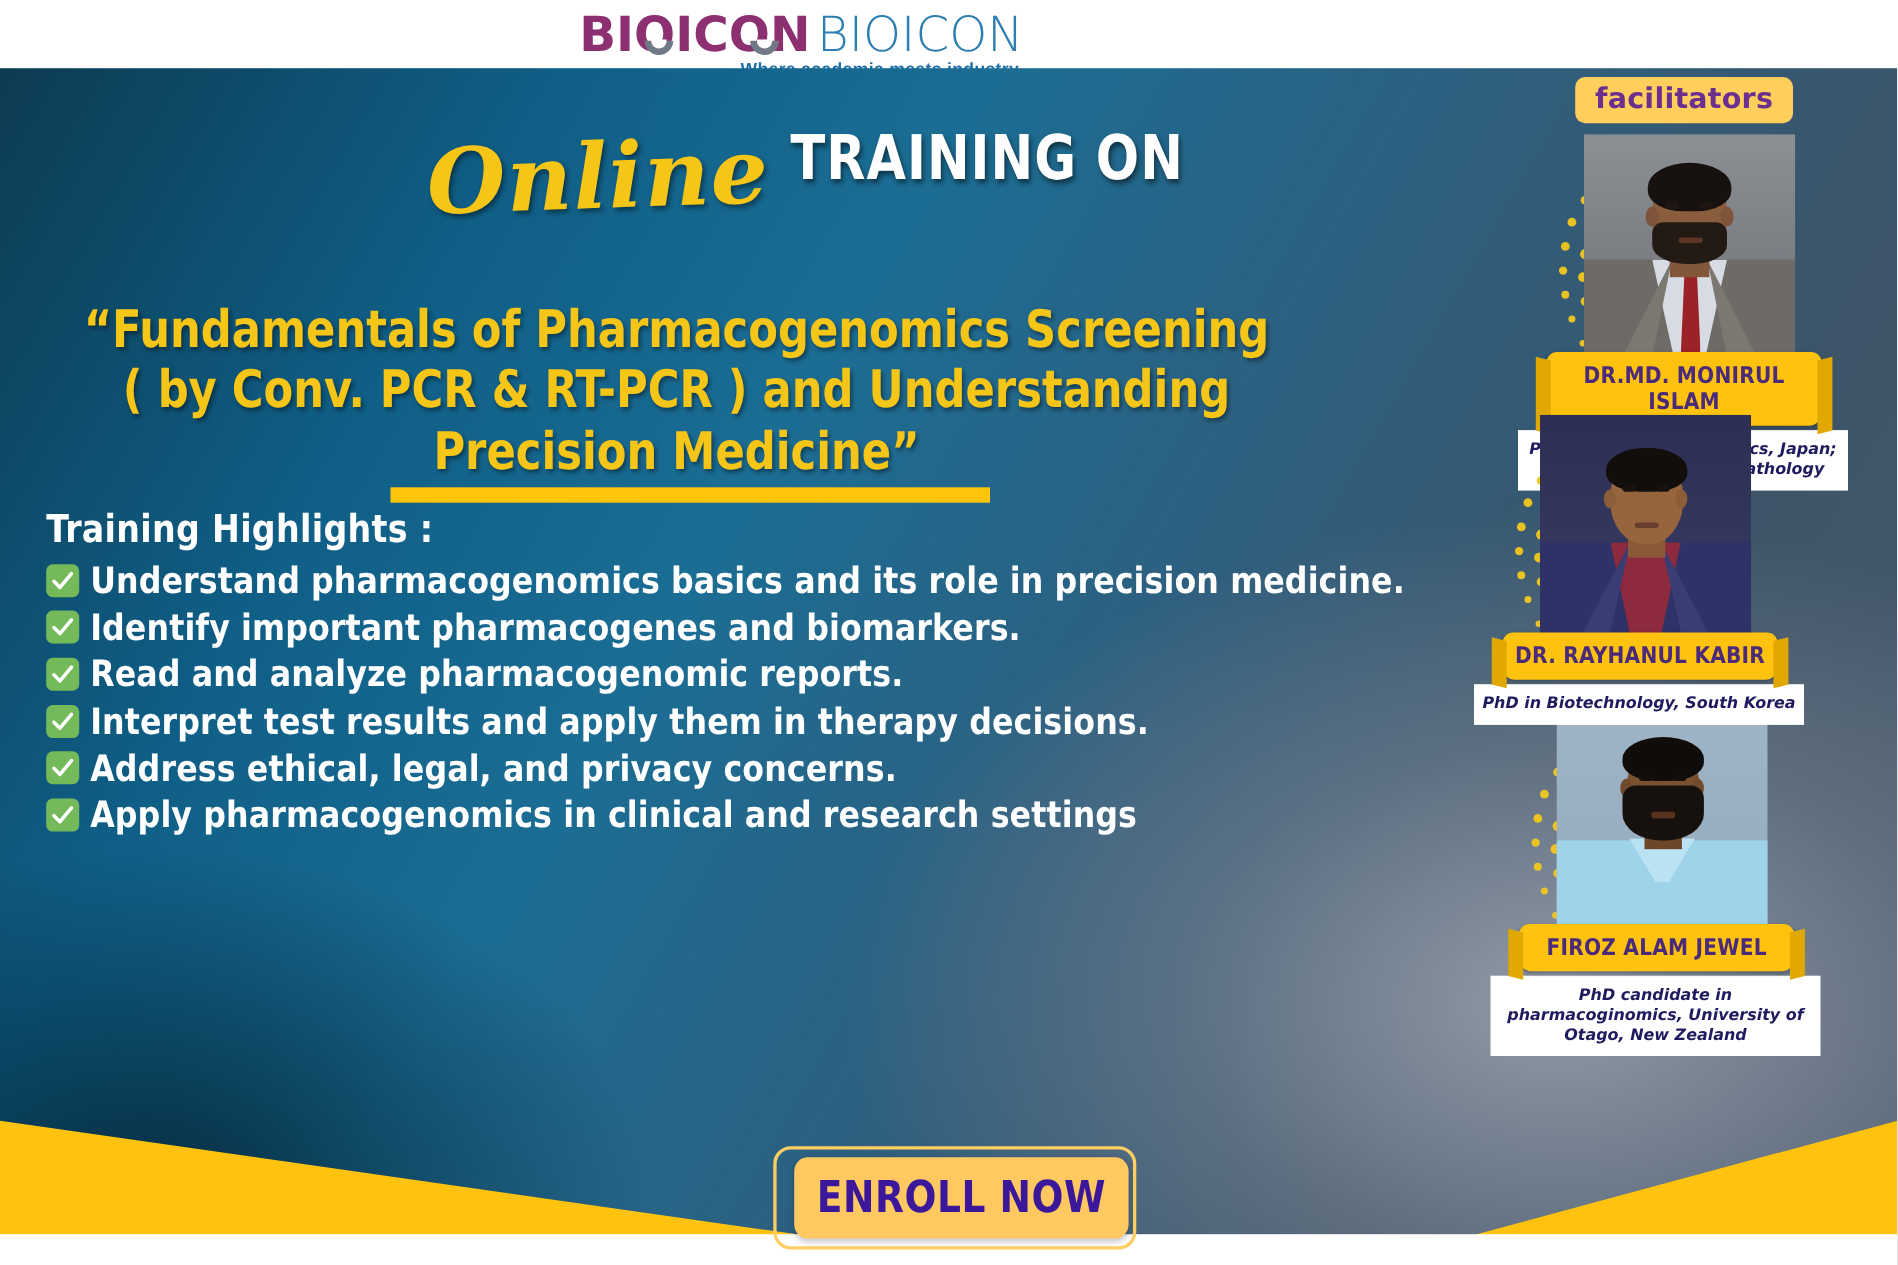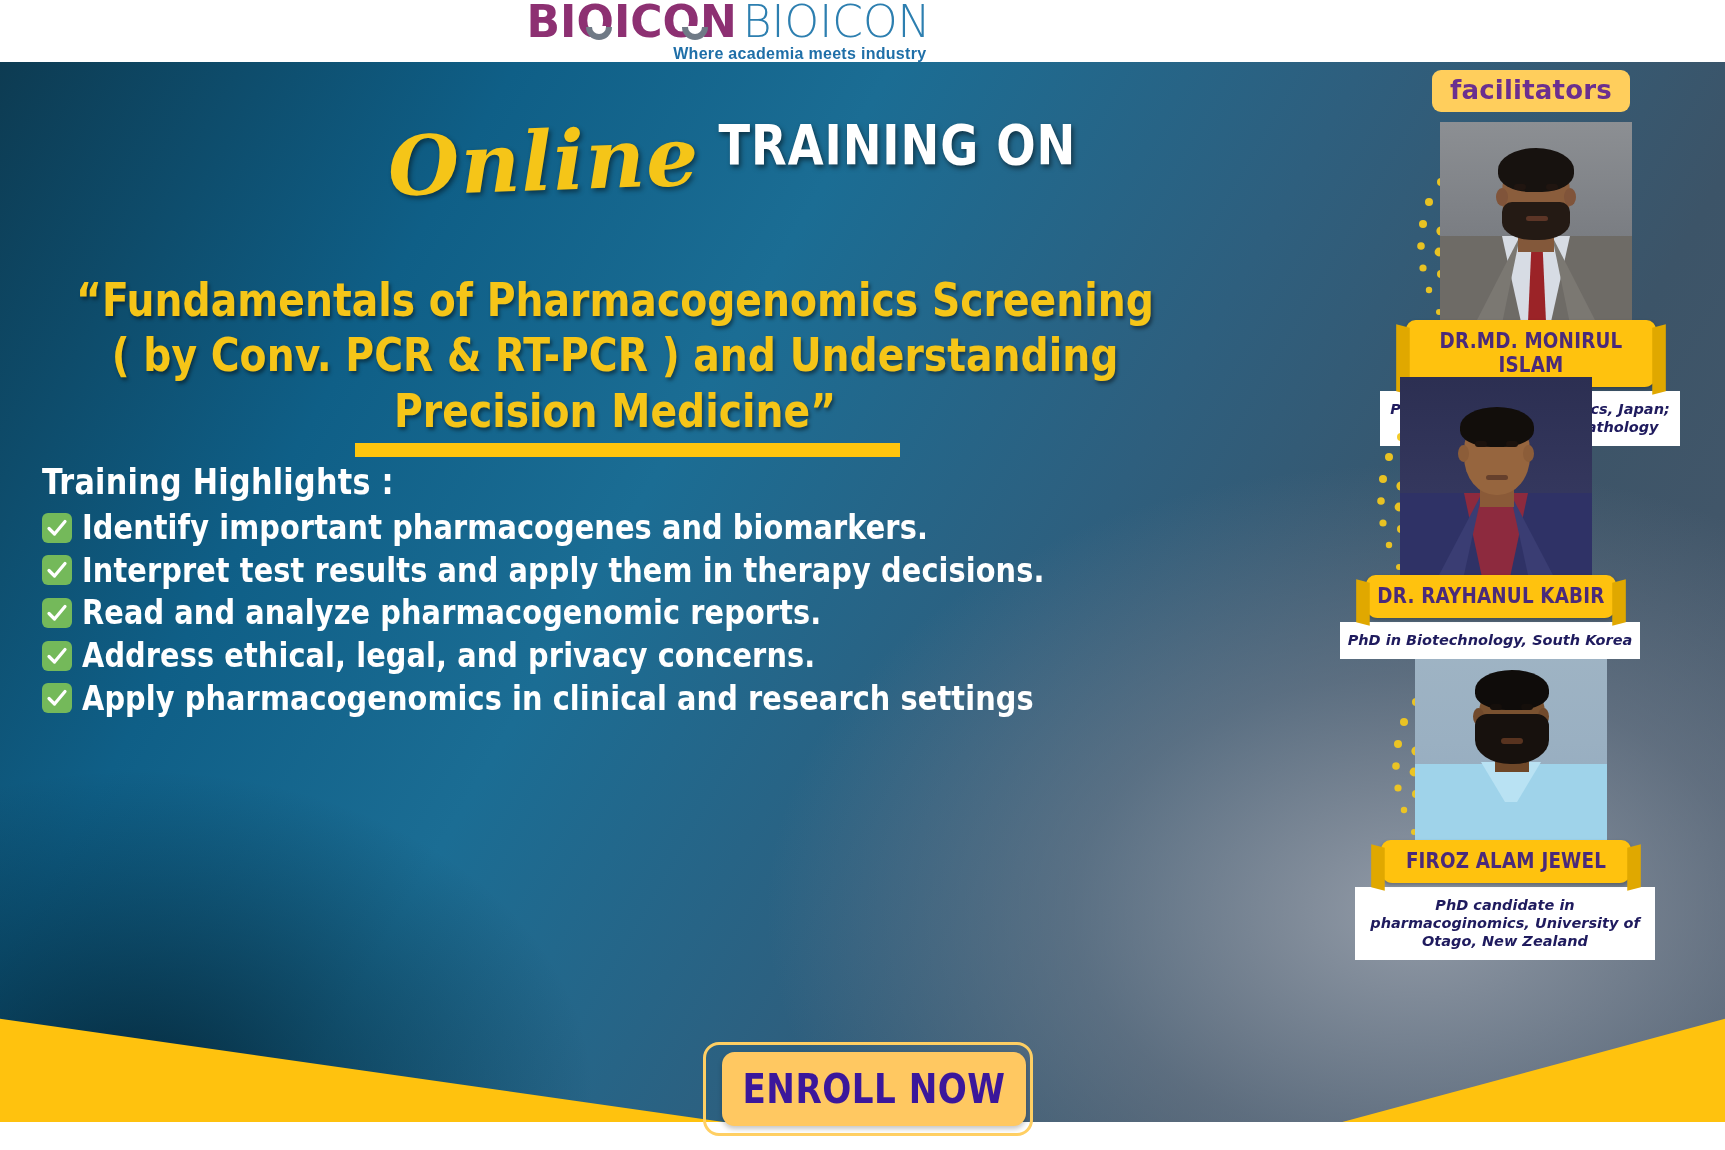--- a/index.html
+++ b/index.html
@@ -15,21 +15,21 @@
     width: 1725px; height: 1150px;
     background: #ffffff;
     overflow: hidden;
   }
 
   
   .logo-band {
     position: absolute; left: 0; top: 0;
     width: 1457px; height: 72px;
     background: #ffffff;
-    display: flex; align-items: flex-start; justify-content: center;
+    display: flex; align-items: flex-end; justify-content: center;
   }
   .logo-wrap { position: relative; text-align: center; line-height: 1; }
   .logo-line {
     display: flex; align-items: baseline; justify-content: center;
     letter-spacing: -1px;
   }
   .logo-bio {
     font-family: "DejaVu Sans", sans-serif;
     font-size: 44px; font-weight: bold; color: #8d3072;
     letter-spacing: 0px;
@@ -263,48 +263,56 @@
       <div class="word-online">Online</div>
       <div class="word-training">TRAINING ON</div>
     </div>
 
     <div class="title">“Fundamentals of Pharmacogenomics Screening ( by Conv. PCR &amp; RT-PCR ) and Understanding Precision Medicine”</div>
     <div class="rule"></div>
 
     <div class="highlights">
       <div class="hl-title">Training Highlights :</div>
 
+      <div class="hl-item">
+        <span class="tick">
+          <svg width="22" height="22" viewBox="0 0 22 22">
+              <path d="M3 11.5 L8.5 17 L19 4.5" stroke="#ffffff" stroke-width="3.2" fill="none" stroke-linecap="round" stroke-linejoin="round"></path>
+            </svg>
+        </span>
+        <span class="hl-text">Understand pharmacogenomics basics and its role in precision medicine.</span>
+      </div>
 
 
       <div class="hl-item">
         <span class="tick">
           <svg width="22" height="22" viewBox="0 0 22 22">
               <path d="M3 11.5 L8.5 17 L19 4.5" stroke="#ffffff" stroke-width="3.2" fill="none" stroke-linecap="round" stroke-linejoin="round"></path>
             </svg>
         </span>
         <span class="hl-text">Identify important pharmacogenes and biomarkers.</span>
       </div>
 
 
       <div class="hl-item">
         <span class="tick">
           <svg width="22" height="22" viewBox="0 0 22 22">
               <path d="M3 11.5 L8.5 17 L19 4.5" stroke="#ffffff" stroke-width="3.2" fill="none" stroke-linecap="round" stroke-linejoin="round"></path>
             </svg>
         </span>
-        <span class="hl-text">Interpret test results and apply them in therapy decisions.</span>
+        <span class="hl-text">Read and analyze pharmacogenomic reports.</span>
       </div>
 
       <div class="hl-item">
         <span class="tick">
           <svg width="22" height="22" viewBox="0 0 22 22">
               <path d="M3 11.5 L8.5 17 L19 4.5" stroke="#ffffff" stroke-width="3.2" fill="none" stroke-linecap="round" stroke-linejoin="round"></path>
             </svg>
         </span>
-        <span class="hl-text">Read and analyze pharmacogenomic reports.</span>
+        <span class="hl-text">Interpret test results and apply them in therapy decisions.</span>
       </div>
 
       <div class="hl-item">
         <span class="tick">
           <svg width="22" height="22" viewBox="0 0 22 22">
               <path d="M3 11.5 L8.5 17 L19 4.5" stroke="#ffffff" stroke-width="3.2" fill="none" stroke-linecap="round" stroke-linejoin="round"></path>
             </svg>
         </span>
         <span class="hl-text">Address ethical, legal, and privacy concerns.</span>
       </div>

